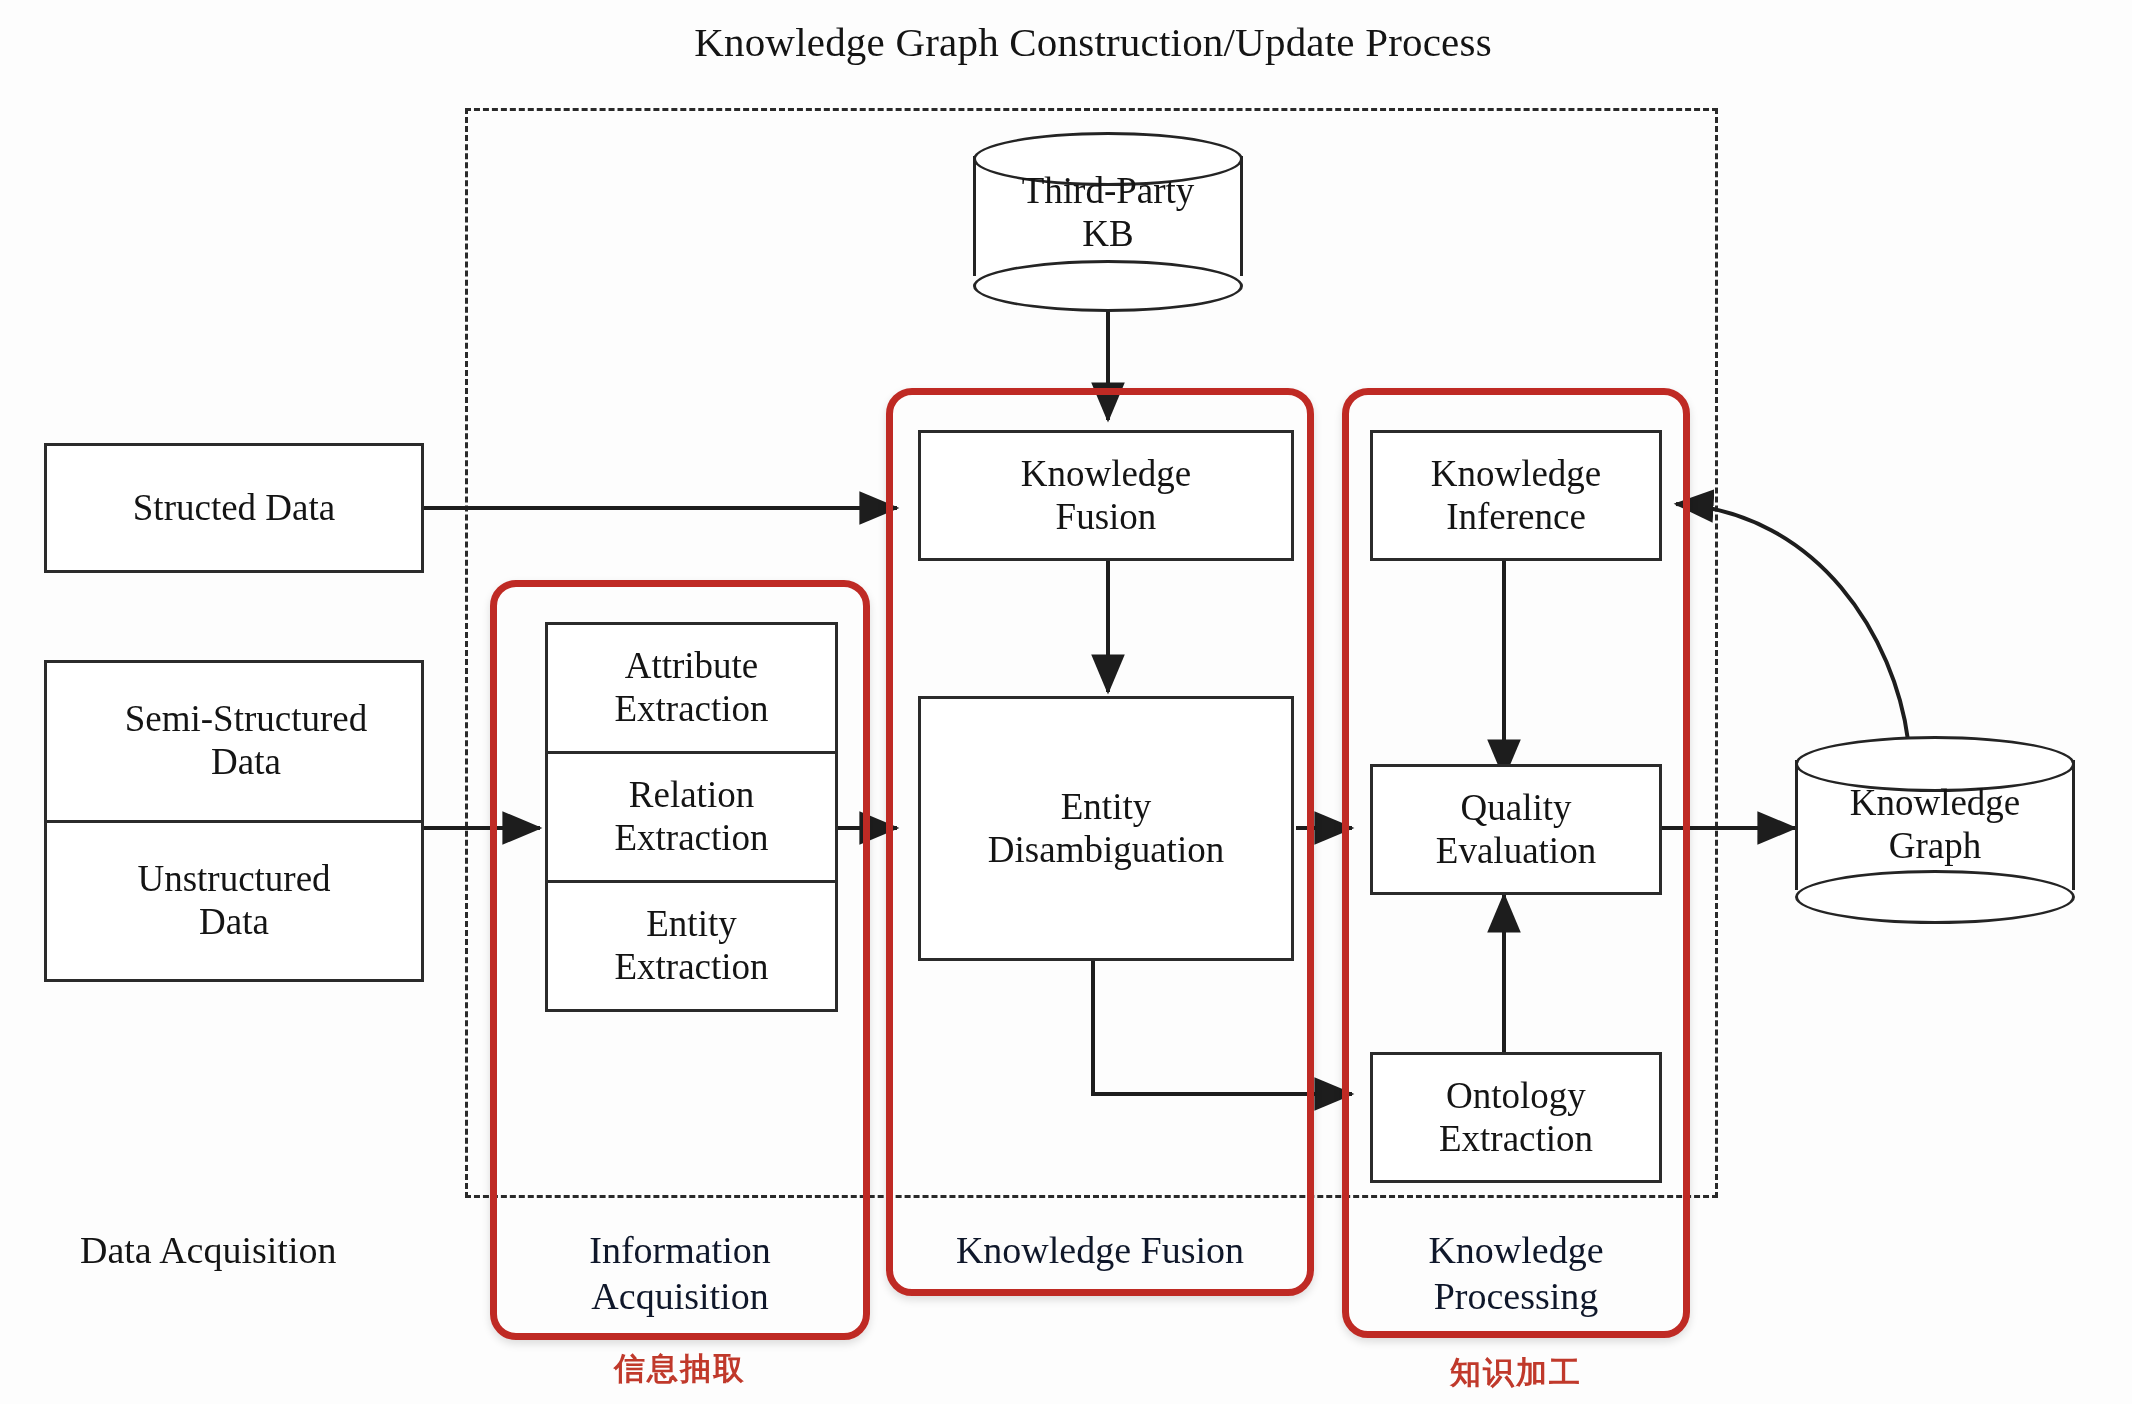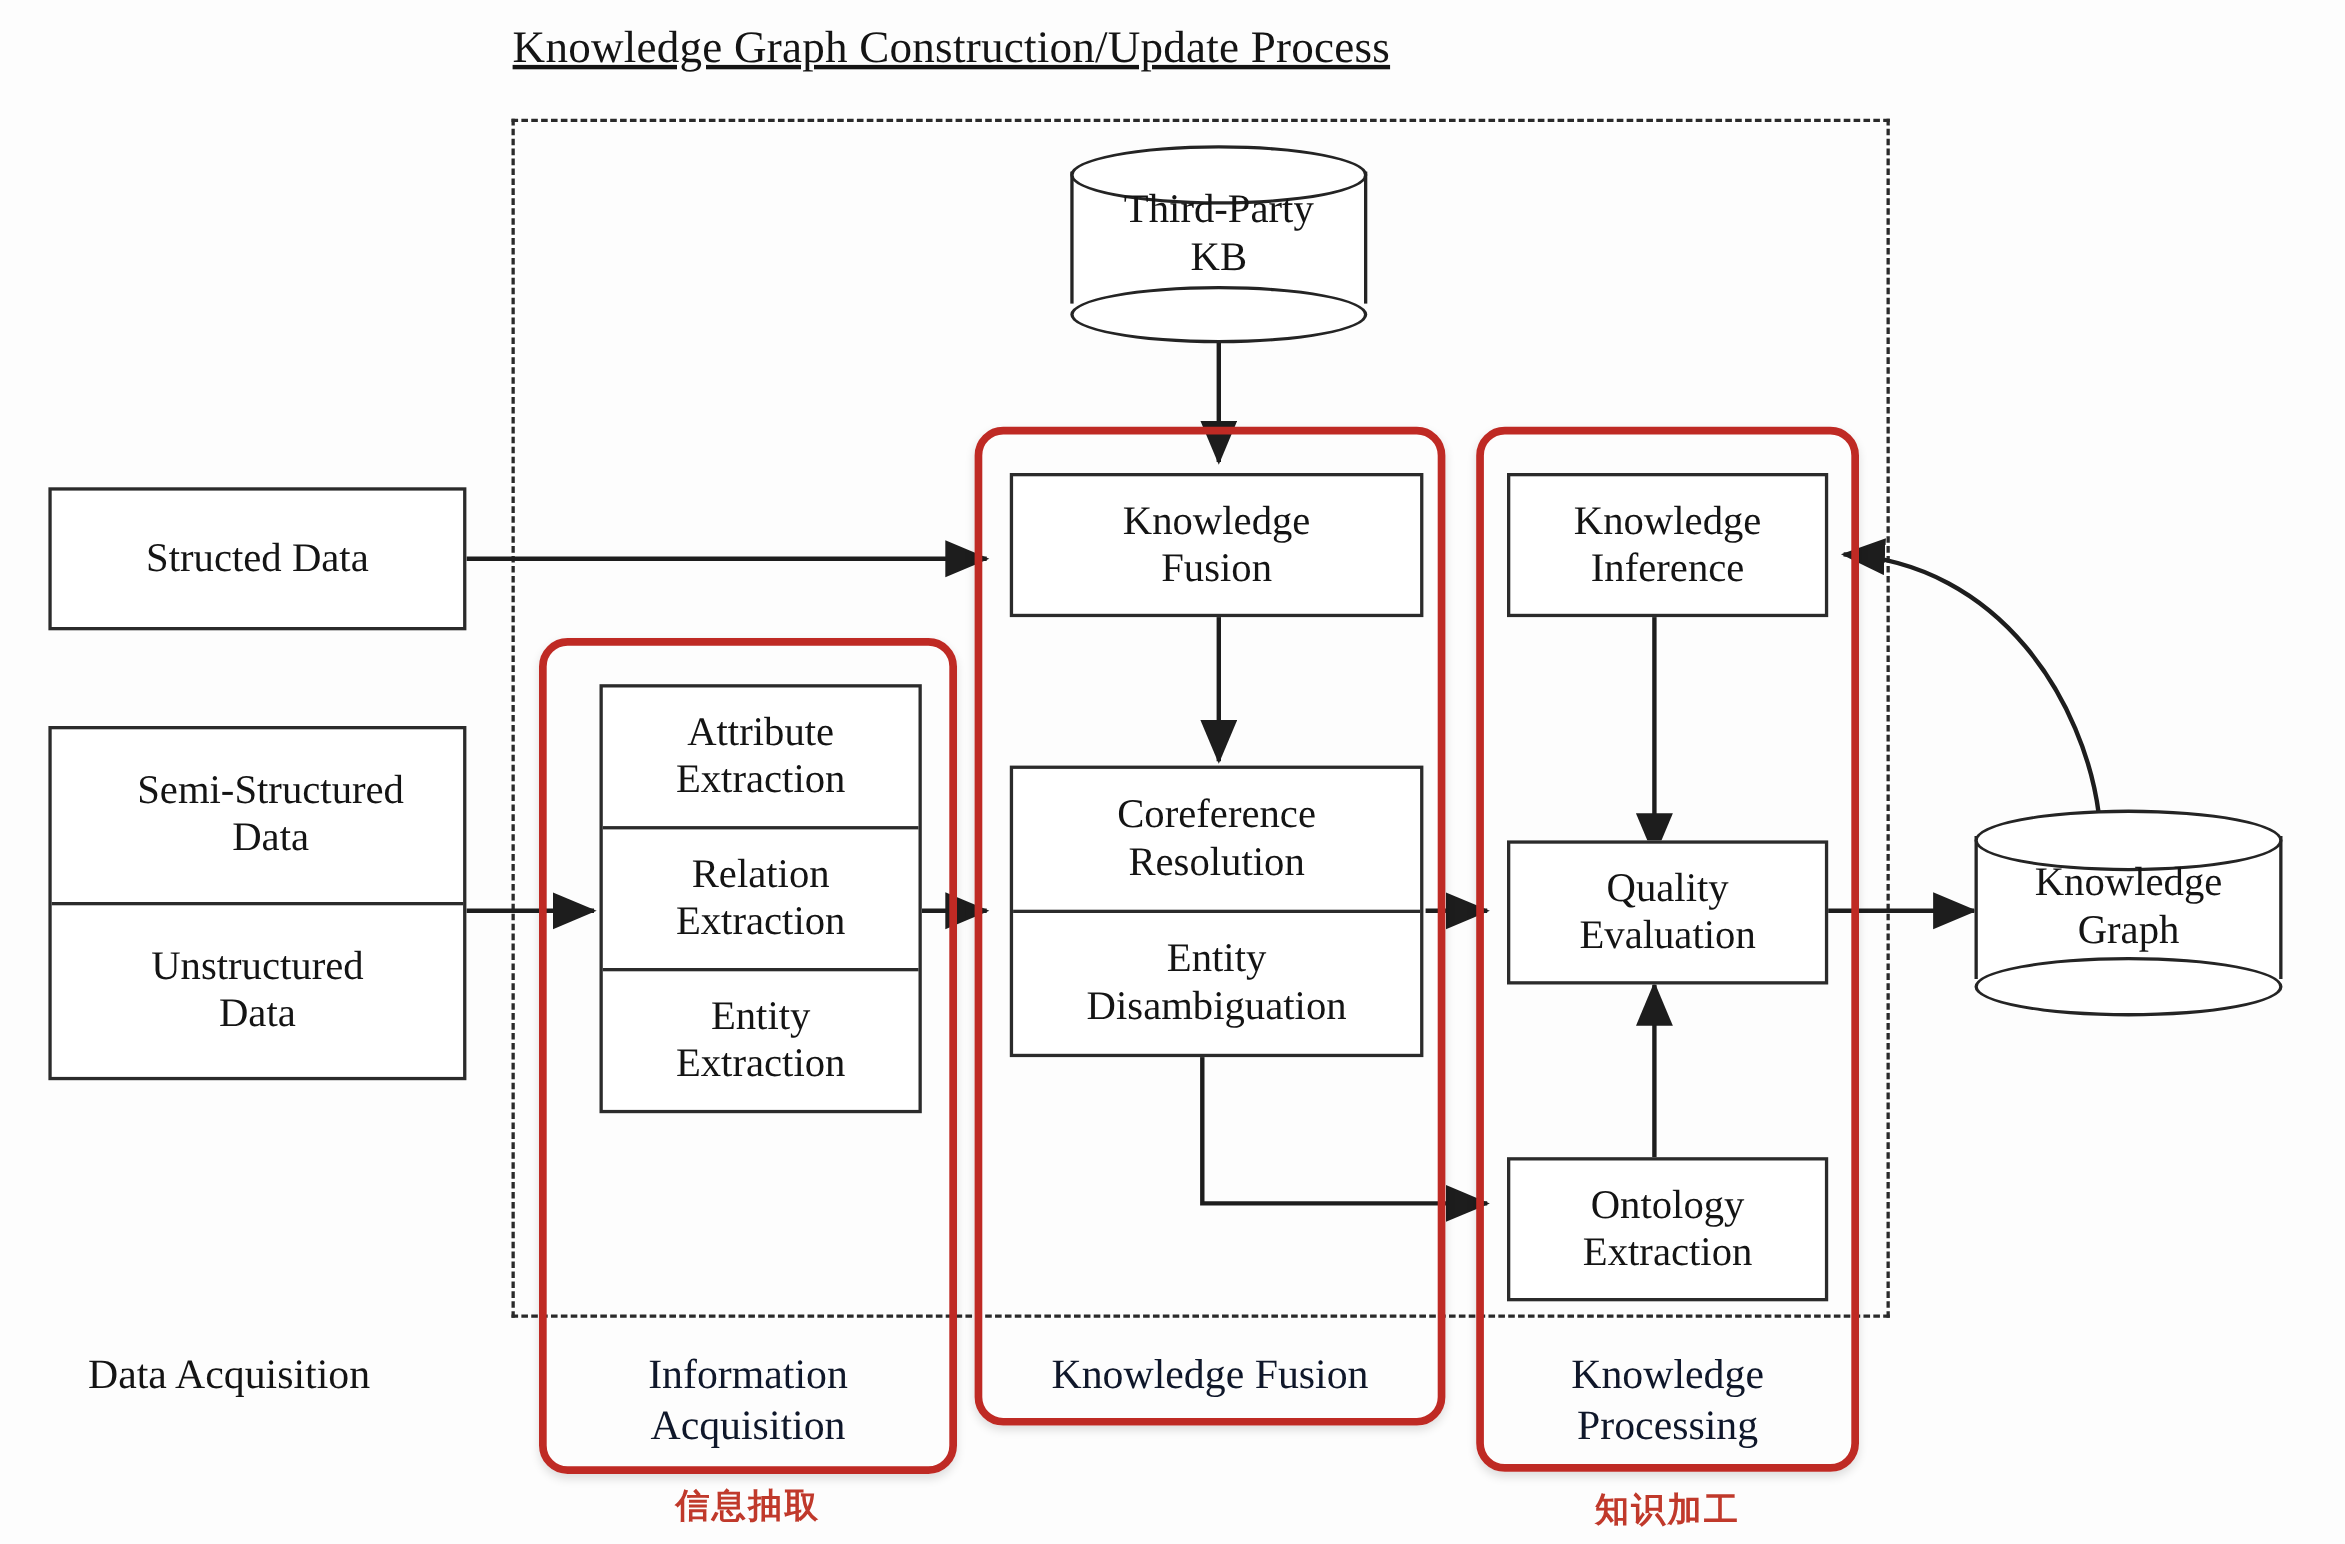--- a/index.html
+++ b/index.html
@@ -20,22 +20,22 @@
   }
 
   
   .abs { position: absolute; box-sizing: border-box; }
 
   
   .diagram-title {
     font-size: 41px;
     letter-spacing: 0.2px;
     white-space: nowrap;
-    color: #141414;
-    text-decoration: underline;
+    text-align: center;
+    color: #141414;
   }
 
   
   .dashed-region {
     border: 3px dashed #2a2a2a;
     background: transparent;
   }
 
   
   .phase-wrap {
@@ -204,22 +204,20 @@
 Acquisition</div>
 
   <div class="cn-caption" style="left:498px; top:1348px; width:364px;">信息抽取</div>
 
   <div class="abs phase-wrap" style="left:886px; top:388px; width:428px; height:908px;"></div>
 
   <div class="abs node" style="left:918px; top:430px; width:376px; height:131px; white-space:pre-line;">Knowledge
 Fusion</div>
 
   <div class="abs node stacked" style="left:918px; top:696px; width:376px; height:265px; padding:0;">
-    <div class="node-seg" style="white-space:pre-line;">Coreference
-Resolution</div>
     <div class="node-seg" style="white-space:pre-line;">Entity
 Disambiguation</div>
   </div>
 
   <div class="phase-caption" style="left:894px; top:1228px; width:412px;">Knowledge Fusion</div>
 
 
   <div class="abs phase-wrap" style="left:1342px; top:388px; width:348px; height:950px;"></div>
 
   <div class="abs node" style="left:1370px; top:430px; width:292px; height:131px; white-space:pre-line;">Knowledge

